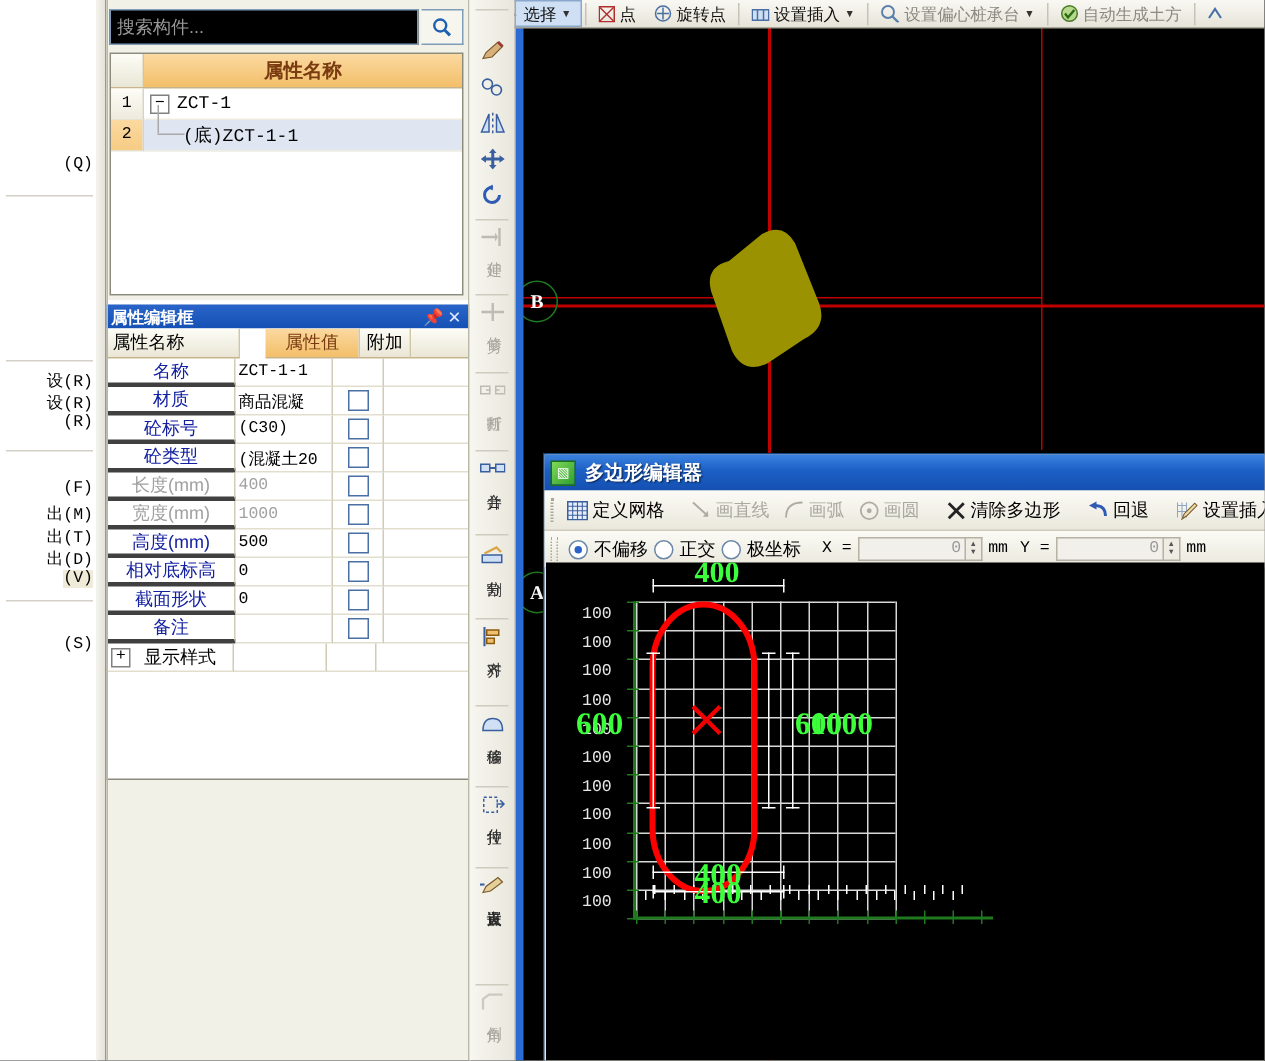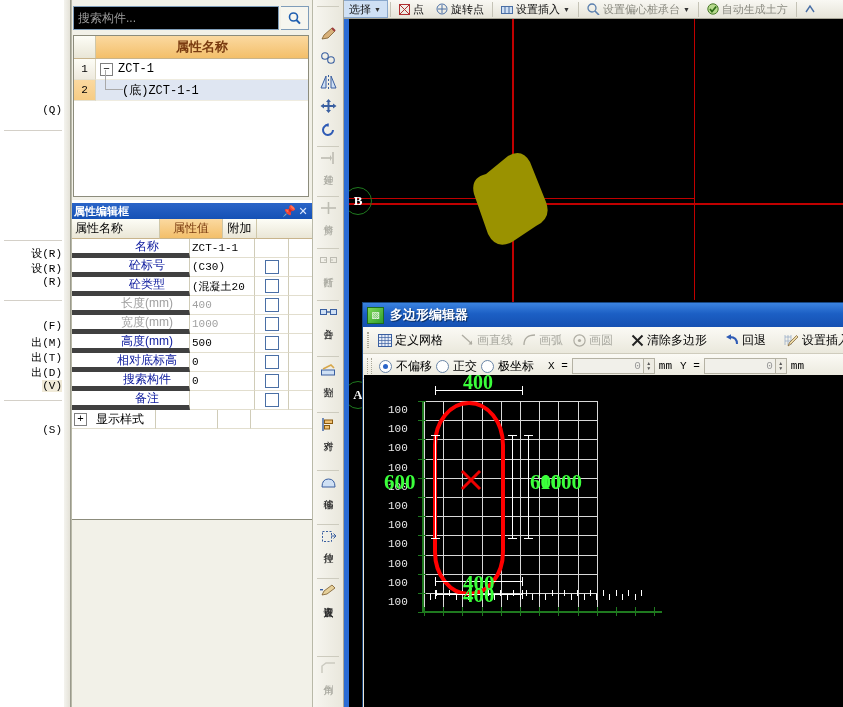--- a/index.html
+++ b/index.html
@@ -64,27 +64,27 @@
     display:flex;align-items:center;padding:0 3px;color:#fff;font-size:11px;font-weight:bold;}
   #prop-title .t{flex:1;}
   #prop-title .ic{width:14px;text-align:center;color:#dfe9ff;cursor:pointer;font-size:11px;}
   #prop-grid{position:absolute;left:0;top:16px;width:242px;height:301px;
     border:1px solid #8c8c7c;border-top:none;background:#fff;box-sizing:border-box;overflow:hidden;}
   .pg-head{display:flex;height:20px;font-size:12px;}
   .pg-head .c0{width:84px;background:linear-gradient(to bottom,#fdfdf6,#eae6d6);
     border-right:1px solid #cfc7a8;border-bottom:1px solid #c8b48c;display:flex;align-items:center;padding-left:3px;}
   .pg-head .c1{width:62px;background:linear-gradient(to bottom,#fbd9a0,#f3bf6a);
     border-right:1px solid #cfc7a8;border-bottom:1px solid #c8b48c;display:flex;align-items:center;
-    justify-content:center;color:#7a3b10;}
+    justify-content:center;color:#7a3b10;margin-left:17px;}
   .pg-head .c2{width:33px;background:linear-gradient(to bottom,#fdfdf6,#eae6d6);
     border-right:1px solid #cfc7a8;border-bottom:1px solid #c8b48c;display:flex;align-items:center;justify-content:center;}
   .pg-head .c3{flex:1;background:linear-gradient(to bottom,#fdfdf6,#eae6d6);border-bottom:1px solid #c8b48c;}
   .pg-row{display:flex;height:19px;font-size:12px;}
-  .pg-row .n{width:84px;border-right:1px solid #d0ccb8;border-bottom:5px solid #404040;
-    display:flex;align-items:center;justify-content:center;color:#1320a0;white-space:nowrap;padding-left:33px;}
+  .pg-row .n{width:84px;border-right:1px solid #d0ccb8;border-bottom:3px solid #404040;
+    display:flex;align-items:center;justify-content:center;color:#1320a0;white-space:nowrap;}
   .pg-row.dim .n{color:#a0a0a0;}
   .pg-row .v{width:62px;border-right:1px solid #d0ccb8;border-bottom:1px solid #e2dece;
     display:flex;align-items:center;padding-left:2px;overflow:hidden;white-space:nowrap;
     font-family:"Liberation Mono","DejaVu Sans Mono",monospace;font-size:11px;}
   .pg-row.dim .v{color:#a0a0a0;}
   .pg-row.sel .v{background:#dfe6f2;}
   .pg-row .a{width:33px;border-right:1px solid #d0ccb8;border-bottom:1px solid #e2dece;
     display:flex;align-items:center;justify-content:center;}
   .pg-row .e{flex:1;border-bottom:1px solid #e2dece;}
   .chk{width:12px;height:12px;border:1px solid #4a6fa5;background:#fff;cursor:pointer;}
@@ -235,20 +235,28 @@
       <div class="c3"></div>
     </div>
     <div id="pg-body">
         <div class="pg-row">
           <div class="n">名称</div>
           <div class="v">ZCT-1-1</div>
           <div class="a"></div>
           <div class="e"></div>
         </div>
         <div class="pg-row">
+          <div class="n">材质</div>
+          <div class="v">商品混凝</div>
+          <div class="a">
+            <span class="chk"></span>
+          </div>
+          <div class="e"></div>
+        </div>
+        <div class="pg-row">
           <div class="n">砼标号</div>
           <div class="v">(C30)</div>
           <div class="a">
             <span class="chk"></span>
           </div>
           <div class="e"></div>
         </div>
         <div class="pg-row">
           <div class="n">砼类型</div>
           <div class="v">(混凝土20</div>
@@ -283,21 +291,21 @@
         </div>
         <div class="pg-row">
           <div class="n">相对底标高</div>
           <div class="v">0</div>
           <div class="a">
             <span class="chk"></span>
           </div>
           <div class="e"></div>
         </div>
         <div class="pg-row">
-          <div class="n">搜索构件</div>
+          <div class="n">截面形状</div>
           <div class="v">0</div>
           <div class="a">
             <span class="chk"></span>
           </div>
           <div class="e"></div>
         </div>
         <div class="pg-row">
           <div class="n">备注</div>
           <div class="v"></div>
           <div class="a">

